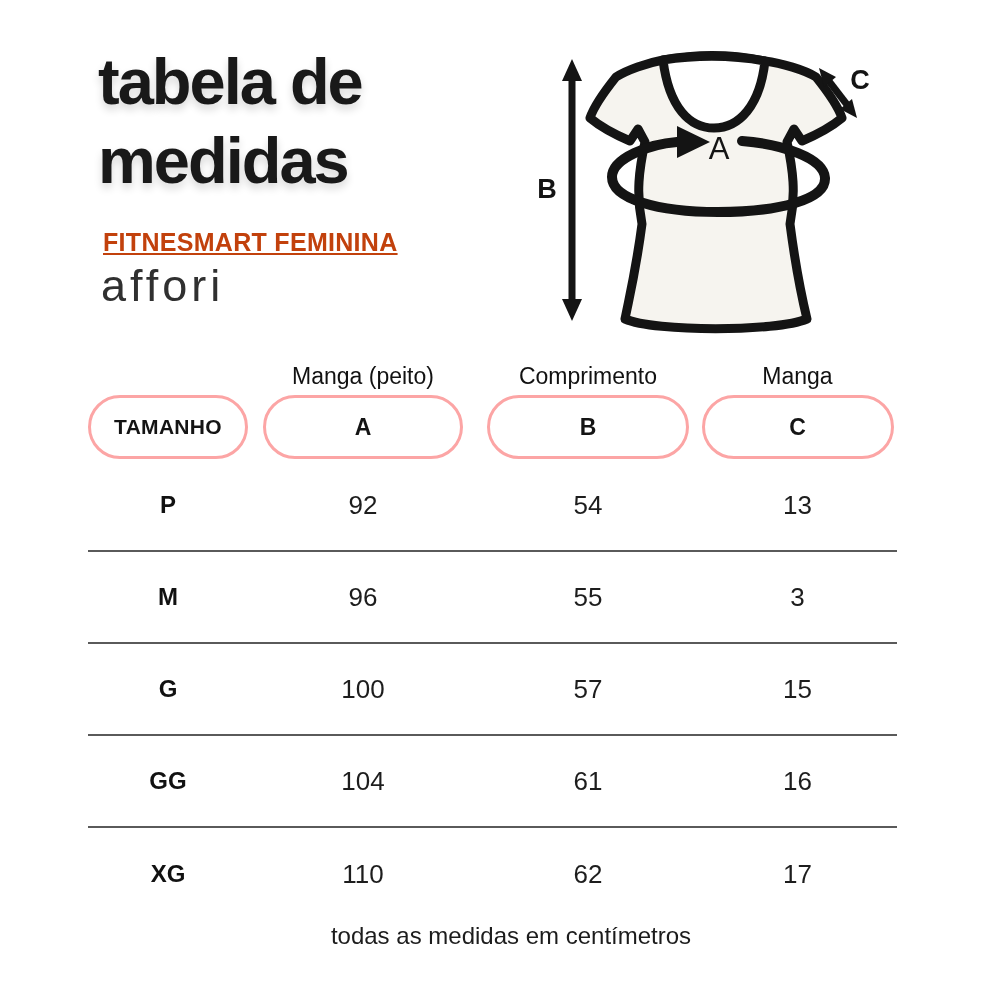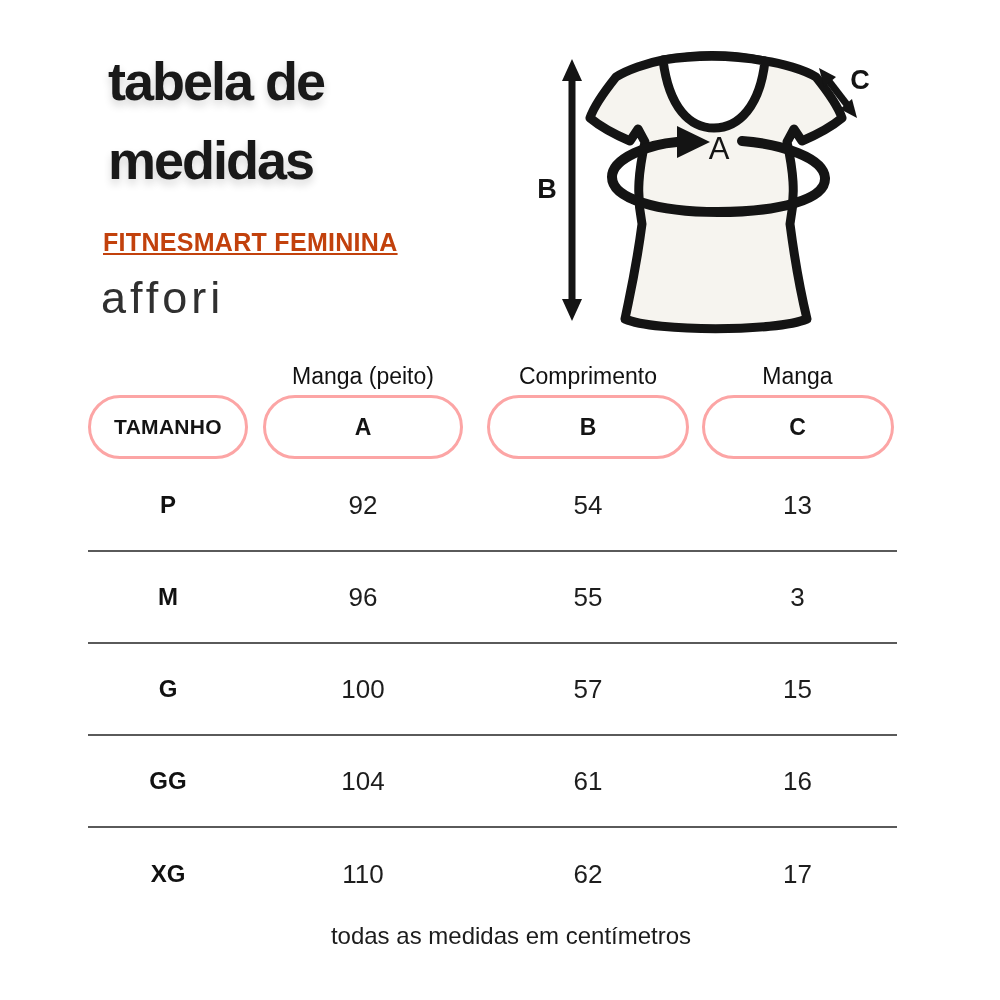--- a/index.html
+++ b/index.html
@@ -1,31 +1,31 @@
 <!DOCTYPE html>
 <html><head>
 <meta charset="utf-8">
 <style>
   * { margin:0; padding:0; box-sizing:border-box; }
   html,body { width:1000px; height:1000px; background:#ffffff; overflow:hidden; }
   body { position:relative; font-family:"Liberation Sans", sans-serif; color:#141414; }
 
   
   .title{
-    position:absolute; left:108px; top:42px;
-    font-size:54px; line-height:79px; font-weight:700; letter-spacing:-2px;
+    position:absolute; left:98px; top:42px;
+    font-size:65px; line-height:79px; font-weight:700; letter-spacing:-2px;
     color:#191919; text-shadow:0 5px 9px rgba(0,0,0,0.16);
   }
   .subtitle{
     position:absolute; left:103px; top:228px;
     font-size:25px; font-weight:700; letter-spacing:0.3px; color:#c2410c;text-decoration:underline;
   }
   .brand{
     position:absolute; left:101px; top:260px;
-    font-size:45px; font-weight:200; letter-spacing:4px; color:#303030;margin-top:12px;
+    font-size:45px; font-weight:200; letter-spacing:4px; color:#303030;
   }
 
   
   .diagram{ position:absolute; left:520px; top:28px; }
 
   
   .size-table{ position:absolute; left:88px; top:358px; width:809px; }
   .trow{
     display:grid;
     grid-template-columns:160px 230px 220px 199px;

